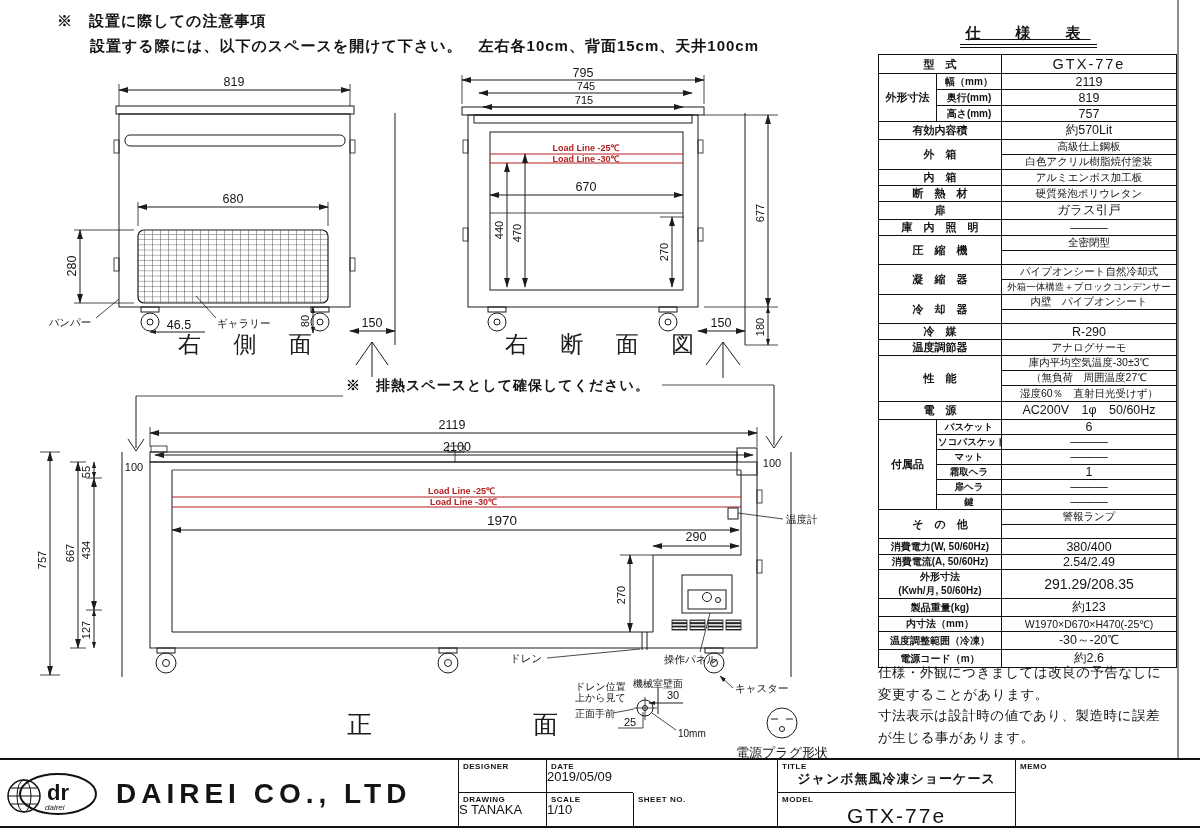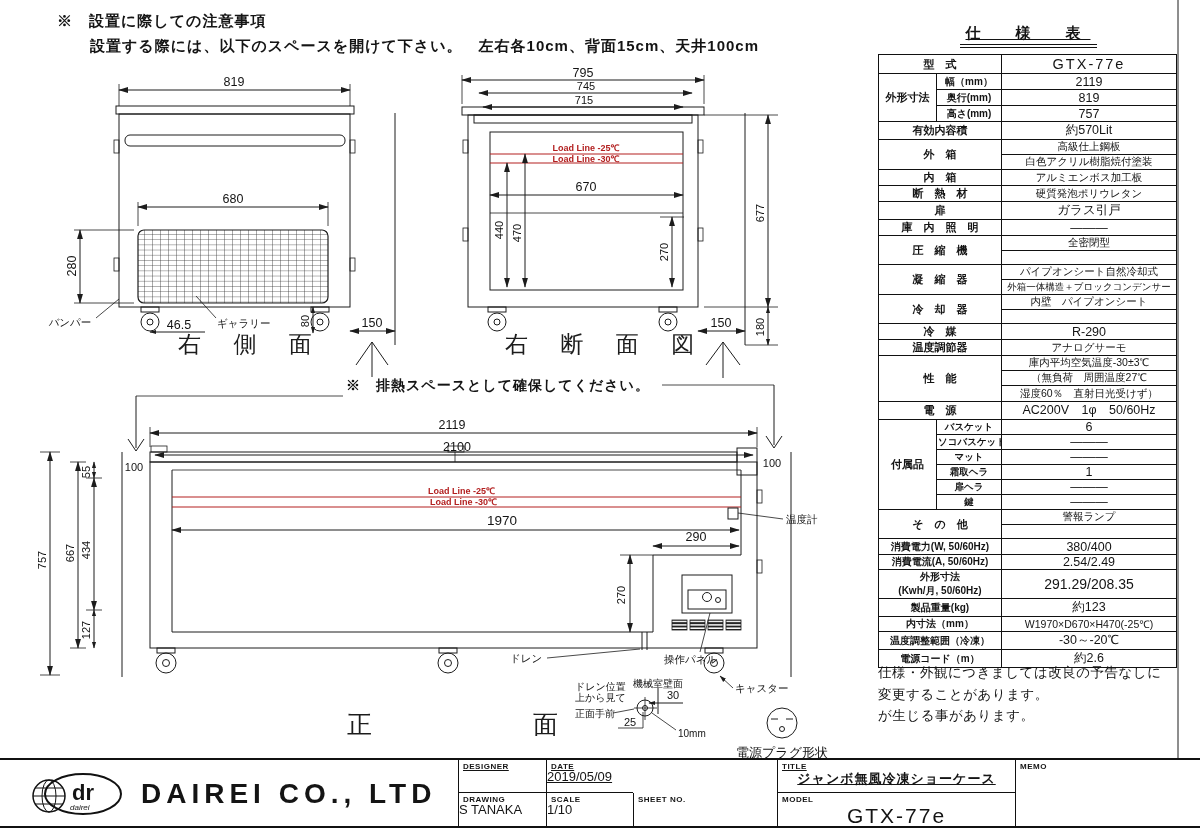--- a/index.html
+++ b/index.html
@@ -20,24 +20,24 @@
   .labxs{font-size:9.5px;font-weight:bold;}
   .val{font-size:12.5px;}
   .valsm{font-size:10.5px;}
   .valbig{font-size:14.5px;letter-spacing:2px;}
   tr.h13 td{height:13px;} tr.h14 td{height:14px;} tr.h15 td{height:15px;}
   tr.h16 td{height:16px;} tr.h18 td{height:18px;} tr.h28 td{height:28px;}
   .disc{left:878px;top:662px;width:300px;font-size:13.5px;line-height:1.6;letter-spacing:0.5px;}
   
   .tblock{left:0;top:758px;width:1200px;height:70px;display:grid;grid-template-columns:458px 88px 87px 144px 238px 1fr;grid-template-rows:33px 1fr;border-top:2px solid #111;border-bottom:2px solid #111;background:#fff;box-sizing:border-box;}
   .tb{border-left:1.5px solid #111;position:relative;box-sizing:border-box;}
-  .tb-top{border-bottom:1.5px solid #111;text-decoration:underline;}
+  .tb-top{border-bottom:1.5px solid #111;}
   .tb-lab{font-size:8px;font-weight:bold;padding:2px 0 0 4px;letter-spacing:0.5px;}
   .tb-val{font-size:13px;margin-top:-2px;}
-  .company{grid-row:1/3;display:flex;align-items:center;padding-left:28px;border-left:none;}
+  .company{grid-row:1/3;display:flex;align-items:center;padding-left:3px;border-left:none;}
   .cname{font-size:28px;font-weight:bold;letter-spacing:5px;margin-left:18px;white-space:nowrap;}
   .memo{grid-row:1/3;}
   .model-val{text-align:center;font-size:21px;letter-spacing:2px;margin-top:0px;}
   .title-val{text-align:center;font-size:13px;font-weight:bold;margin-top:-1px;letter-spacing:1px;}
   
   svg text{font-family:"Liberation Sans",sans-serif;fill:#141414;}
   .ln{stroke:#1c1c1c;stroke-width:1;fill:none;}
   .lt{stroke:#1c1c1c;stroke-width:0.8;fill:none;}
   .red{stroke:#b32020;stroke-width:1.1;fill:none;}
   .d{font-size:12.5px;text-anchor:middle;}
@@ -464,20 +464,21 @@
             <td class="labsm" colspan="2">電源コード（m）</td>
             <td class="val">約2.6</td>
           </tr>
     </tbody>
       </table>
   </div>
 
   <div class="abs disc">
     <div>仕様・外観につきましては改良の予告なしに</div>
     <div>変更することがあります。</div>
+    <div>寸法表示は設計時の値であり、製造時に誤差</div>
     <div>が生じる事があります。</div>
   </div>
 
   <div class="abs tblock">
     <div class="tb company">
       <svg width="95" height="46" viewBox="0 0 95 46">
         <ellipse cx="55" cy="23" rx="38" ry="20" fill="none" stroke="#111" stroke-width="2"></ellipse>
         <circle cx="21" cy="25" r="16" fill="none" stroke="#111" stroke-width="1.5"></circle>
         <ellipse cx="21" cy="25" rx="7" ry="16" fill="none" stroke="#111" stroke-width="1"></ellipse>
         <line x1="5" y1="25" x2="37" y2="25" stroke="#111" stroke-width="1"></line>

